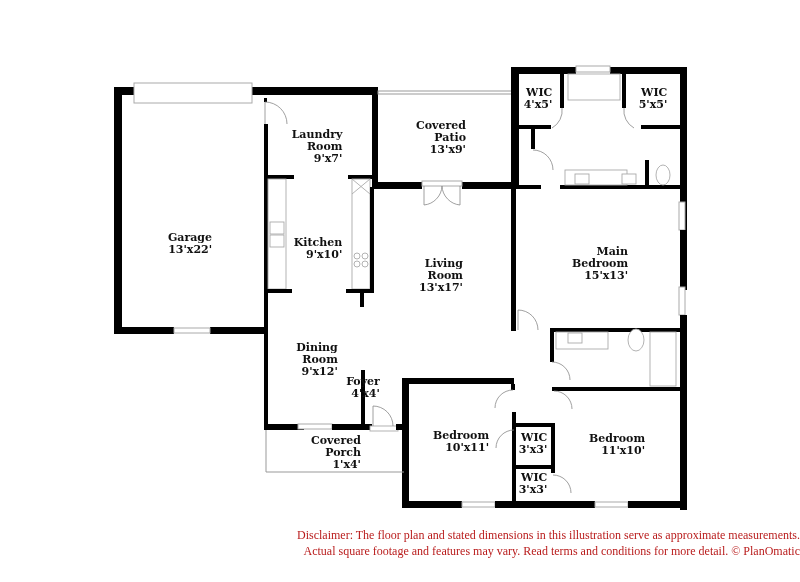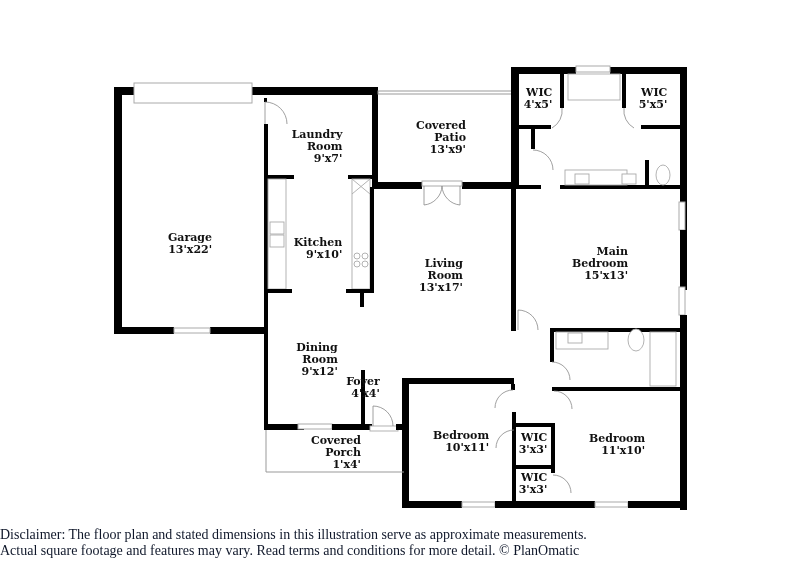--- a/index.html
+++ b/index.html
@@ -5,21 +5,21 @@
   html, body { margin: 0; padding: 0; background: #ffffff; }
   body { width: 800px; height: 582px; position: relative; overflow: hidden; font-family: "DejaVu Serif", "Liberation Serif", serif; }
   #plan { position: absolute; left: 0; top: 0; }
   .wall { fill: #000; }
   .thin { fill: none; stroke: #999; stroke-width: 1; }
   .win { fill: #fff; stroke: #aaa; stroke-width: 1; }
   .door { fill: none; stroke: #888; stroke-width: 0.8; }
   .fix { fill: #fff; stroke: #aaa; stroke-width: 0.9; }
   .label { position: absolute; text-align: right; font-weight: bold; font-size: 11px; line-height: 12px; color: #111; transform: translateX(-50%); white-space: nowrap; }
   .label span { display: block; }
-  .disclaimer { position: absolute; left: 0; width: 800px; top: 527px; text-align: left; font-family: "Liberation Serif", "DejaVu Serif", serif; font-size: 14px; line-height: 16px; color: #0f172a; }
+  .disclaimer { position: absolute; left: 0; width: 800px; top: 527px; text-align: right; font-family: "Liberation Serif", "DejaVu Serif", serif; font-size: 12px; line-height: 16px; color: #b91c1c; }
   .disclaimer span { display: block; }
 </style>
 </head>
 <body>
 
 <svg id="plan" width="800" height="582" viewBox="0 0 800 582">
 
   <g>
     <rect class="wall" x="114" y="87" width="8" height="247"></rect>
     <rect class="wall" x="114" y="87" width="20" height="8"></rect>

